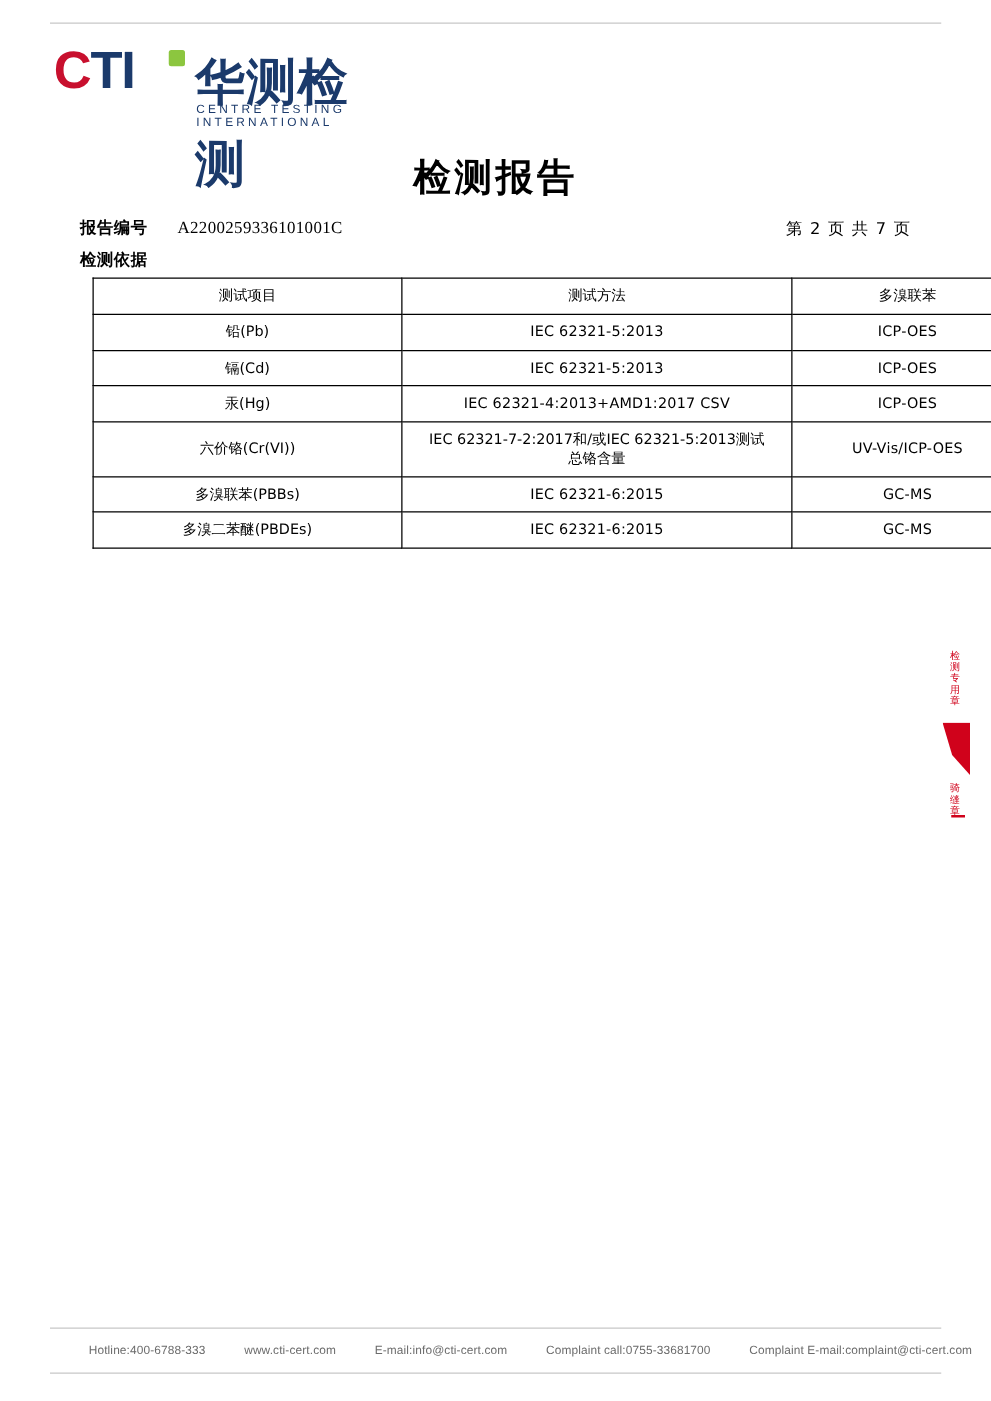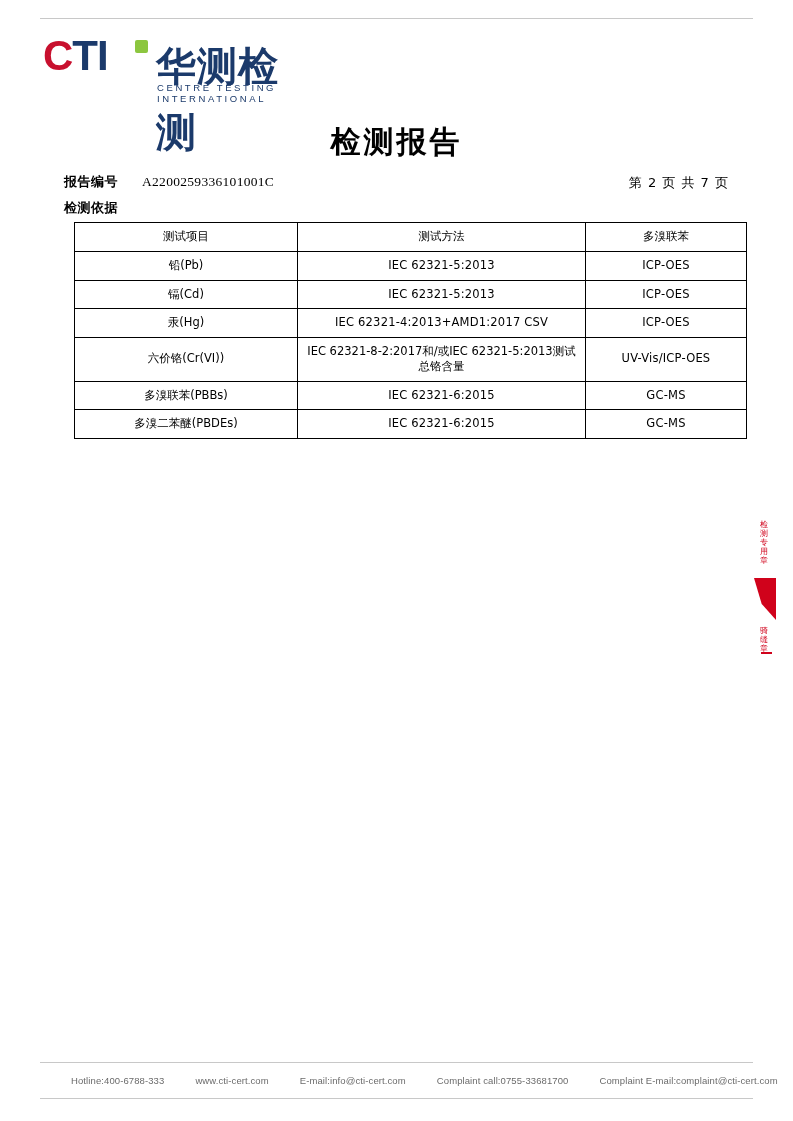--- a/index.html
+++ b/index.html
@@ -143,21 +143,21 @@
     border-collapse: collapse;
     width: 645px;
     table-layout: fixed;
   }
   table.basis td, table.basis th {
     border: 1px solid #000;
     text-align: center;
     vertical-align: middle;
     font-family: "DejaVu Sans", sans-serif;
     font-size: 11.5px;
-    padding: 6px 4px;
+    padding: 6px 16px;
     line-height: 1.35;
   }
   table.basis th {
     font-weight: normal;
     height: 16px;
   }
   table.basis .c1 { width: 214px; }
   table.basis .c2 { width: 279px; }
   table.basis .c3 { width: 152px; }
   .mono {
@@ -289,21 +289,21 @@
           <td class="c2 mono">IEC 62321-5:2013</td>
           <td class="c3 mono">ICP-OES</td>
         </tr>
         <tr>
           <td class="c1">汞(Hg)</td>
           <td class="c2 mono">IEC 62321-4:2013+AMD1:2017 CSV</td>
           <td class="c3 mono">ICP-OES</td>
         </tr>
         <tr class="row-tall">
           <td class="c1">六价铬(Cr(VI))</td>
-          <td class="c2">IEC 62321-8-2:2017和/或IEC 62321-5:2013测试总铬含量</td>
+          <td class="c2">IEC 62321-7-2:2017和/或IEC 62321-5:2013测试总铬含量</td>
           <td class="c3 mono">UV-Vis/ICP-OES</td>
         </tr>
         <tr>
           <td class="c1">多溴联苯(PBBs)</td>
           <td class="c2 mono">IEC 62321-6:2015</td>
           <td class="c3 mono">GC-MS</td>
         </tr>
         <tr>
           <td class="c1">多溴二苯醚(PBDEs)</td>
           <td class="c2 mono">IEC 62321-6:2015</td>

